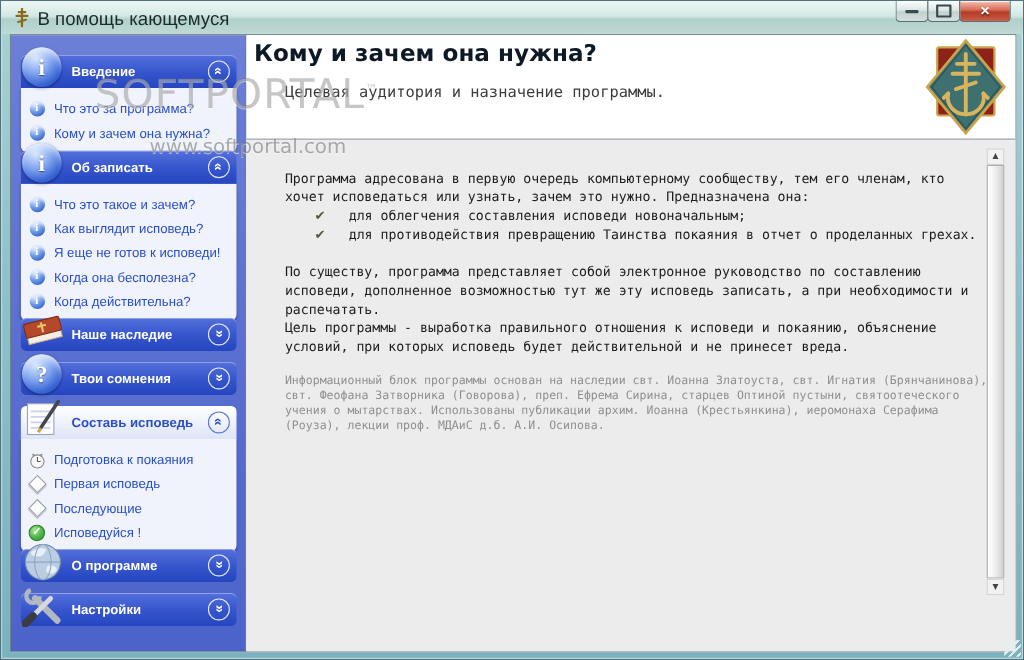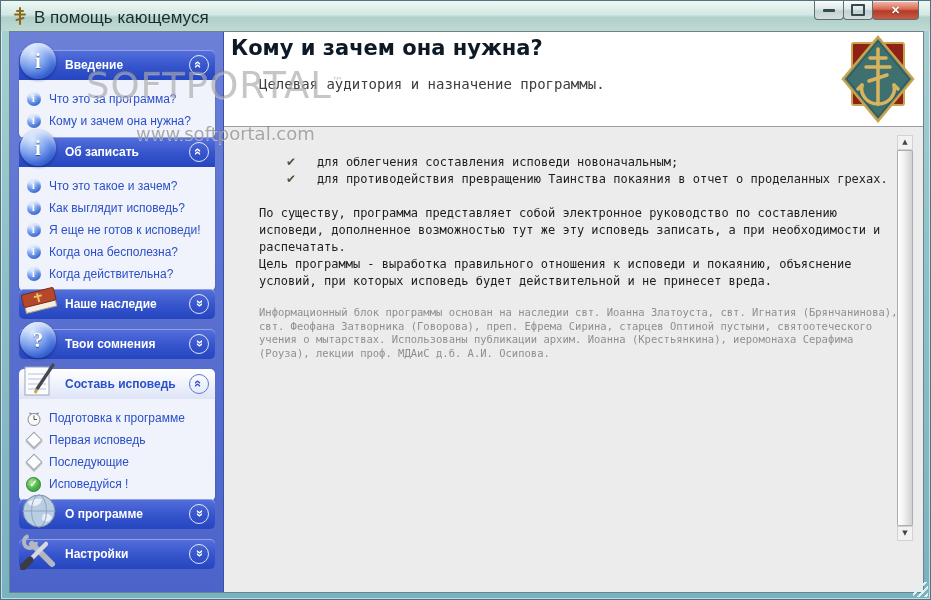--- a/index.html
+++ b/index.html
@@ -294,21 +294,21 @@
           <div class="item">
             <span class="ic">
               <svg width="16" height="17" viewBox="0 0 16 17">
                 <circle cx="8" cy="9.5" r="6" fill="#fafafa" stroke="#8a8a8a"></circle>
                 <line x1="8" y1="9.5" x2="8" y2="5.5" stroke="#555"></line>
                 <line x1="8" y1="9.5" x2="11" y2="9.5" stroke="#555"></line>
                 <line x1="3.5" y1="3" x2="5.5" y2="4.2" stroke="#8a8a8a" stroke-width="1.5"></line>
                 <line x1="12.5" y1="3" x2="10.5" y2="4.2" stroke="#8a8a8a" stroke-width="1.5"></line>
               </svg>
             </span>
-            <span class="item-label">Подготовка к программе</span>
+            <span class="item-label">Подготовка к покаяния</span>
           </div>
           <div class="item">
             <span class="ic">
                 <span class="tagicon"></span>
               </span>
             <span class="item-label">Первая исповедь</span>
           </div>
           <div class="item">
             <span class="ic">
                 <span class="tagicon"></span>
@@ -380,20 +380,21 @@
             <path d="M38 70 C27 70 20 61 22 51"></path>
             <path d="M38 70 C49 70 56 61 54 51"></path>
             <path d="M22 51 l-4 4"></path>
             <path d="M54 51 l4 4"></path>
           </g>
         </svg>
       </div>
 
       <div class="content">
         <div class="content-text">
+          <div>Программа адресована в первую очередь компьютерному сообществу, тем его членам, кто хочет исповедаться или узнать, зачем это нужно. Предназначена она:</div>
           <div class="bullet">
             <span class="chk">✔</span>
             <span>для облегчения составления исповеди новоначальным;</span>
           </div>
           <div class="bullet">
             <span class="chk">✔</span>
             <span>для противодействия превращению Таинства покаяния в отчет о проделанных грехах.</span>
           </div>
           <div class="p2">По существу, программа представляет собой электронное руководство по составлению исповеди, дополненное возможностью тут же эту исповедь записать, а при необходимости и распечатать.</div>
           <div>Цель программы - выработка правильного отношения к исповеди и покаянию, объяснение условий, при которых исповедь будет действительной и не принесет вреда.</div>

